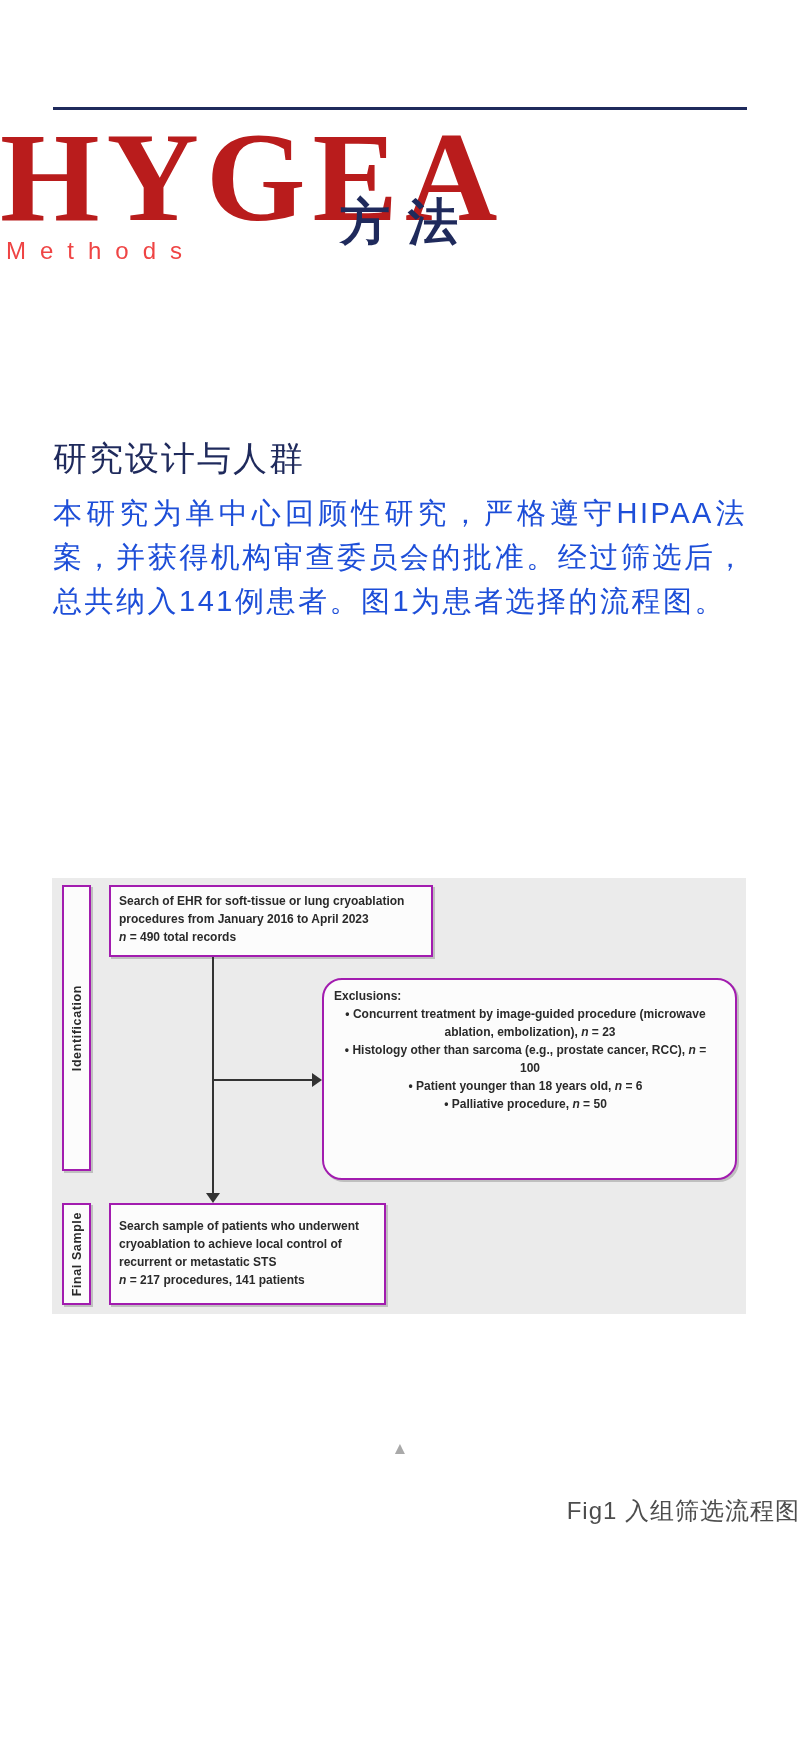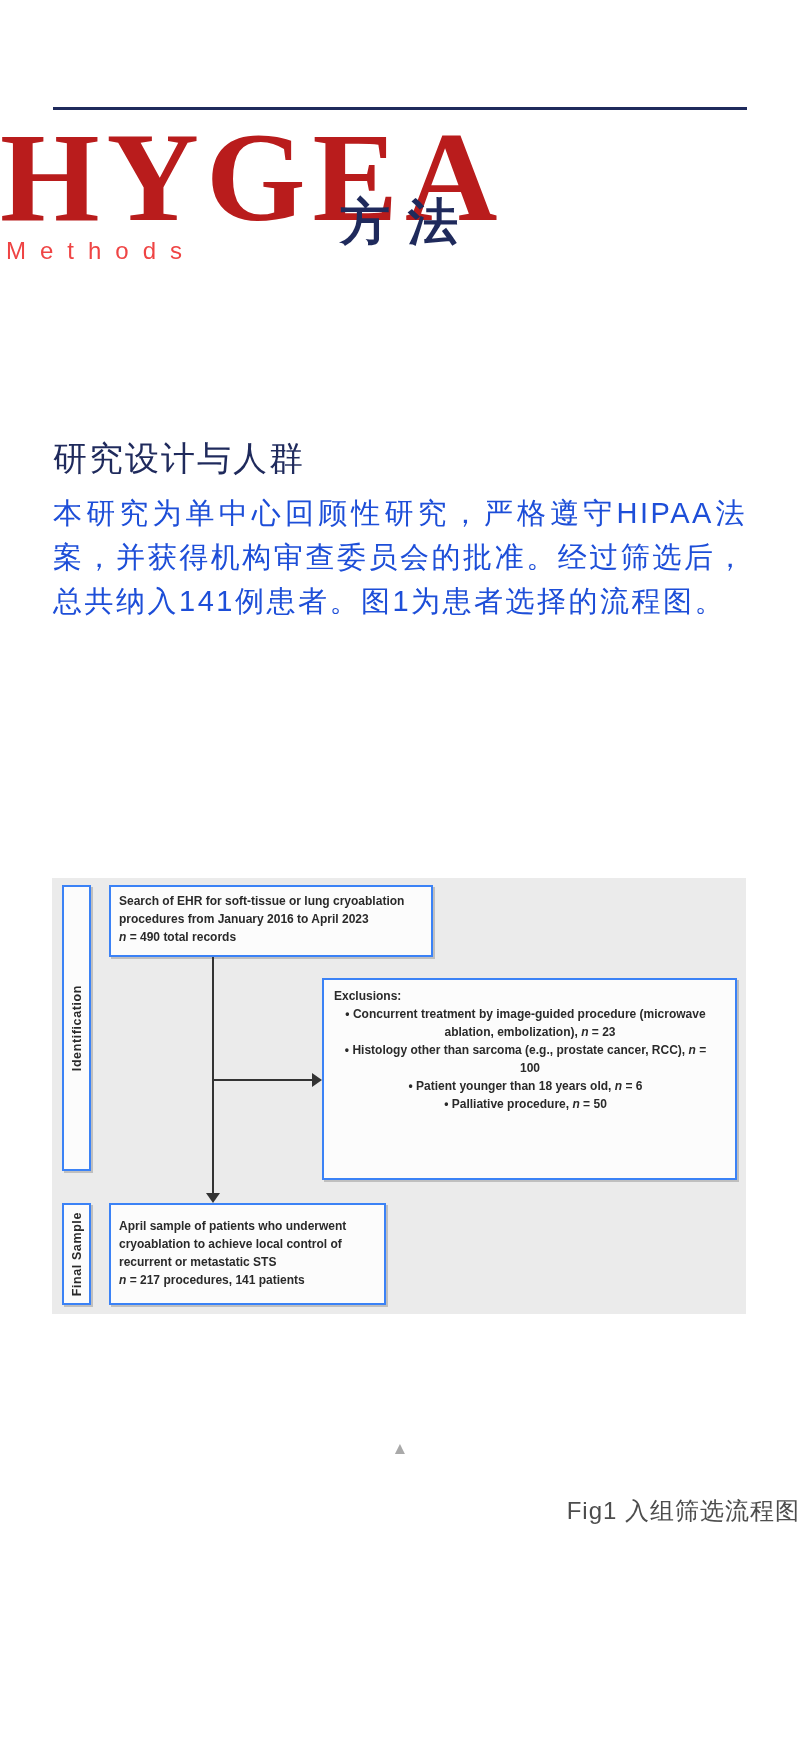--- a/index.html
+++ b/index.html
@@ -19,29 +19,29 @@
   
   .section-heading{position:absolute;left:53px;top:408px;font-size:34px;font-weight:normal;
                    color:#1f2a5c;letter-spacing:2px;}
   .body-par{position:absolute;left:53px;top:462px;width:694px;
             font-size:29px;line-height:44px;letter-spacing:2.5px;color:#1d4ed8;
             text-align:justify;text-justify:inter-character;}
 
   
   .figure{position:absolute;left:52px;top:878px;width:694px;height:436px;background:#ebebeb;}
   .fnode{position:absolute;box-sizing:border-box;background:#fcfcfc;
-         border:2px solid #3b82f6;box-shadow:2px 2px 0 rgba(110,110,110,.35);
+         border:2px solid #a21caf;box-shadow:2px 2px 0 rgba(110,110,110,.35);
          color:#2a2a2a;font-weight:bold;font-size:12px;line-height:18px;}
   .fnode i{font-style:italic;}
   .stage{display:flex;align-items:center;justify-content:center;}
   .stage .vtext{writing-mode:vertical-rl;transform:rotate(180deg);white-space:nowrap;
                 font-size:12.5px;letter-spacing:.6px;}
   .id-box{left:10px;top:7px;width:29px;height:286px;}
   .search-box{left:57px;top:7px;width:324px;height:72px;padding:5px 8px;}
-  .excl-box{left:270px;top:100px;width:415px;height:202px;padding:7px 18px 7px 10px;}
+  .excl-box{left:270px;top:100px;width:415px;height:202px;padding:7px 18px 7px 10px;border-radius:20px;}
   .excl-item{padding-left:9px;text-indent:-9px;text-align:center;}
   .excl-item::before{content:"\2022  ";}
   .fs-box{left:10px;top:325px;width:29px;height:102px;}
   .final-box{left:57px;top:325px;width:277px;height:102px;padding:12px 8px 6px;}
   .connector{position:absolute;background:#333;}
   .vline{left:160px;top:79px;width:2px;height:237px;}
   .hline{left:161px;top:201px;width:100px;height:2px;}
   .arrow{position:absolute;width:0;height:0;}
   .arrow-down{left:154px;top:315px;border-left:7px solid transparent;
               border-right:7px solid transparent;border-top:10px solid #333;}
@@ -92,21 +92,21 @@
           <div class="excl-item">Patient younger than 18 years old, <i>n</i> = 6</div>
           <div class="excl-item">Palliative procedure, <i>n</i> = 50</div>
         </div>
     </div>
 
     <div class="fnode stage fs-box">
       <span class="vtext">Final Sample</span>
     </div>
 
     <div class="fnode final-box">
-      <div>April sample of patients who underwent cryoablation to achieve local control of recurrent or metastatic STS</div>
+      <div>Search sample of patients who underwent cryoablation to achieve local control of recurrent or metastatic STS</div>
       <div><i>n</i> = 217 procedures, 141 patients</div>
     </div>
 
   </div>
 
   <div class="triangle-icon">▲</div>
   <div class="fig-caption">Fig1 入组筛选流程图</div>
 
 </div>
 

